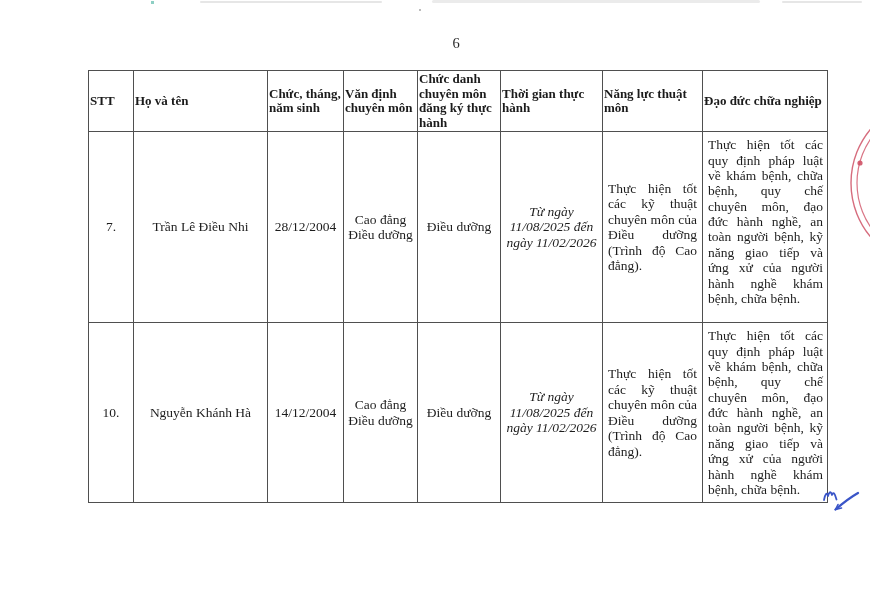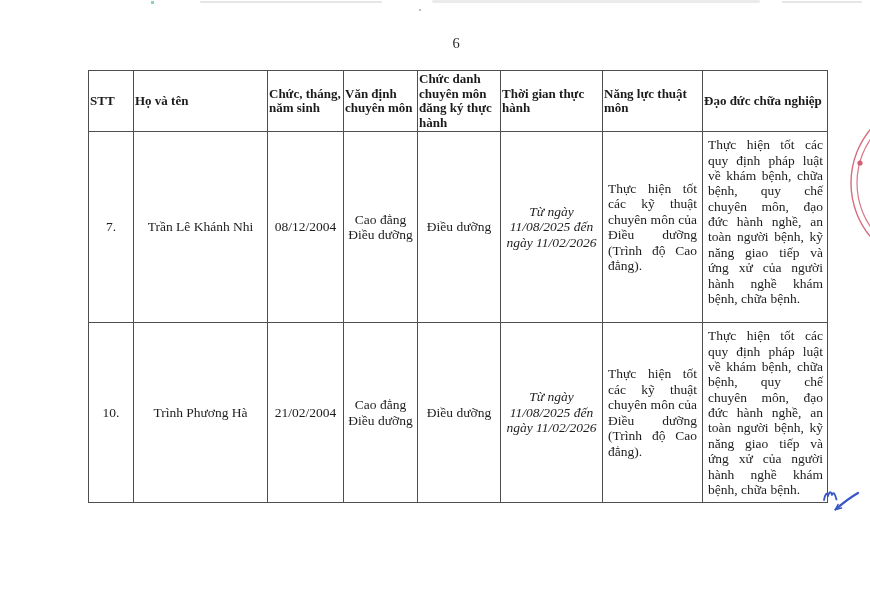--- a/index.html
+++ b/index.html
@@ -134,34 +134,34 @@
         <th>Văn định chuyên môn</th>
         <th>Chức danh chuyên môn đăng ký thực hành</th>
         <th>Thời gian thực hành</th>
         <th>Năng lực thuật môn</th>
         <th>Đạo đức chữa nghiệp</th>
       </tr>
     </thead>
     <tbody>
       <tr class="row-0">
         <td>7.</td>
-        <td>Trần Lê Khánh Nhi</td>
-        <td>08/12/2004</td>
+        <td>Trần Lê Điều Nhi</td>
+        <td>28/12/2004</td>
         <td>Cao đẳng Điều dưỡng</td>
         <td>Điều dưỡng</td>
         <td class="cell-time">Từ ngày
 11/08/2025 đến
 ngày 11/02/2026</td>
         <td class="cell-competence">Thực hiện tốt các kỹ thuật chuyên môn của Điều dưỡng (Trình độ Cao đẳng).</td>
         <td class="cell-ethics">Thực hiện tốt các quy định pháp luật về khám bệnh, chữa bệnh, quy chế chuyên môn, đạo đức hành nghề, an toàn người bệnh, kỹ năng giao tiếp và ứng xử của người hành nghề khám bệnh, chữa bệnh.</td>
       </tr>
       <tr class="row-1">
         <td>10.</td>
-        <td>Trình Phương Hà</td>
-        <td>21/02/2004</td>
+        <td>Nguyễn Khánh Hà</td>
+        <td>14/12/2004</td>
         <td>Cao đẳng Điều dưỡng</td>
         <td>Điều dưỡng</td>
         <td class="cell-time">Từ ngày
 11/08/2025 đến
 ngày 11/02/2026</td>
         <td class="cell-competence">Thực hiện tốt các kỹ thuật chuyên môn của Điều dưỡng (Trình độ Cao đẳng).</td>
         <td class="cell-ethics">Thực hiện tốt các quy định pháp luật về khám bệnh, chữa bệnh, quy chế chuyên môn, đạo đức hành nghề, an toàn người bệnh, kỹ năng giao tiếp và ứng xử của người hành nghề khám bệnh, chữa bệnh.</td>
       </tr>
     </tbody>
   </table>

